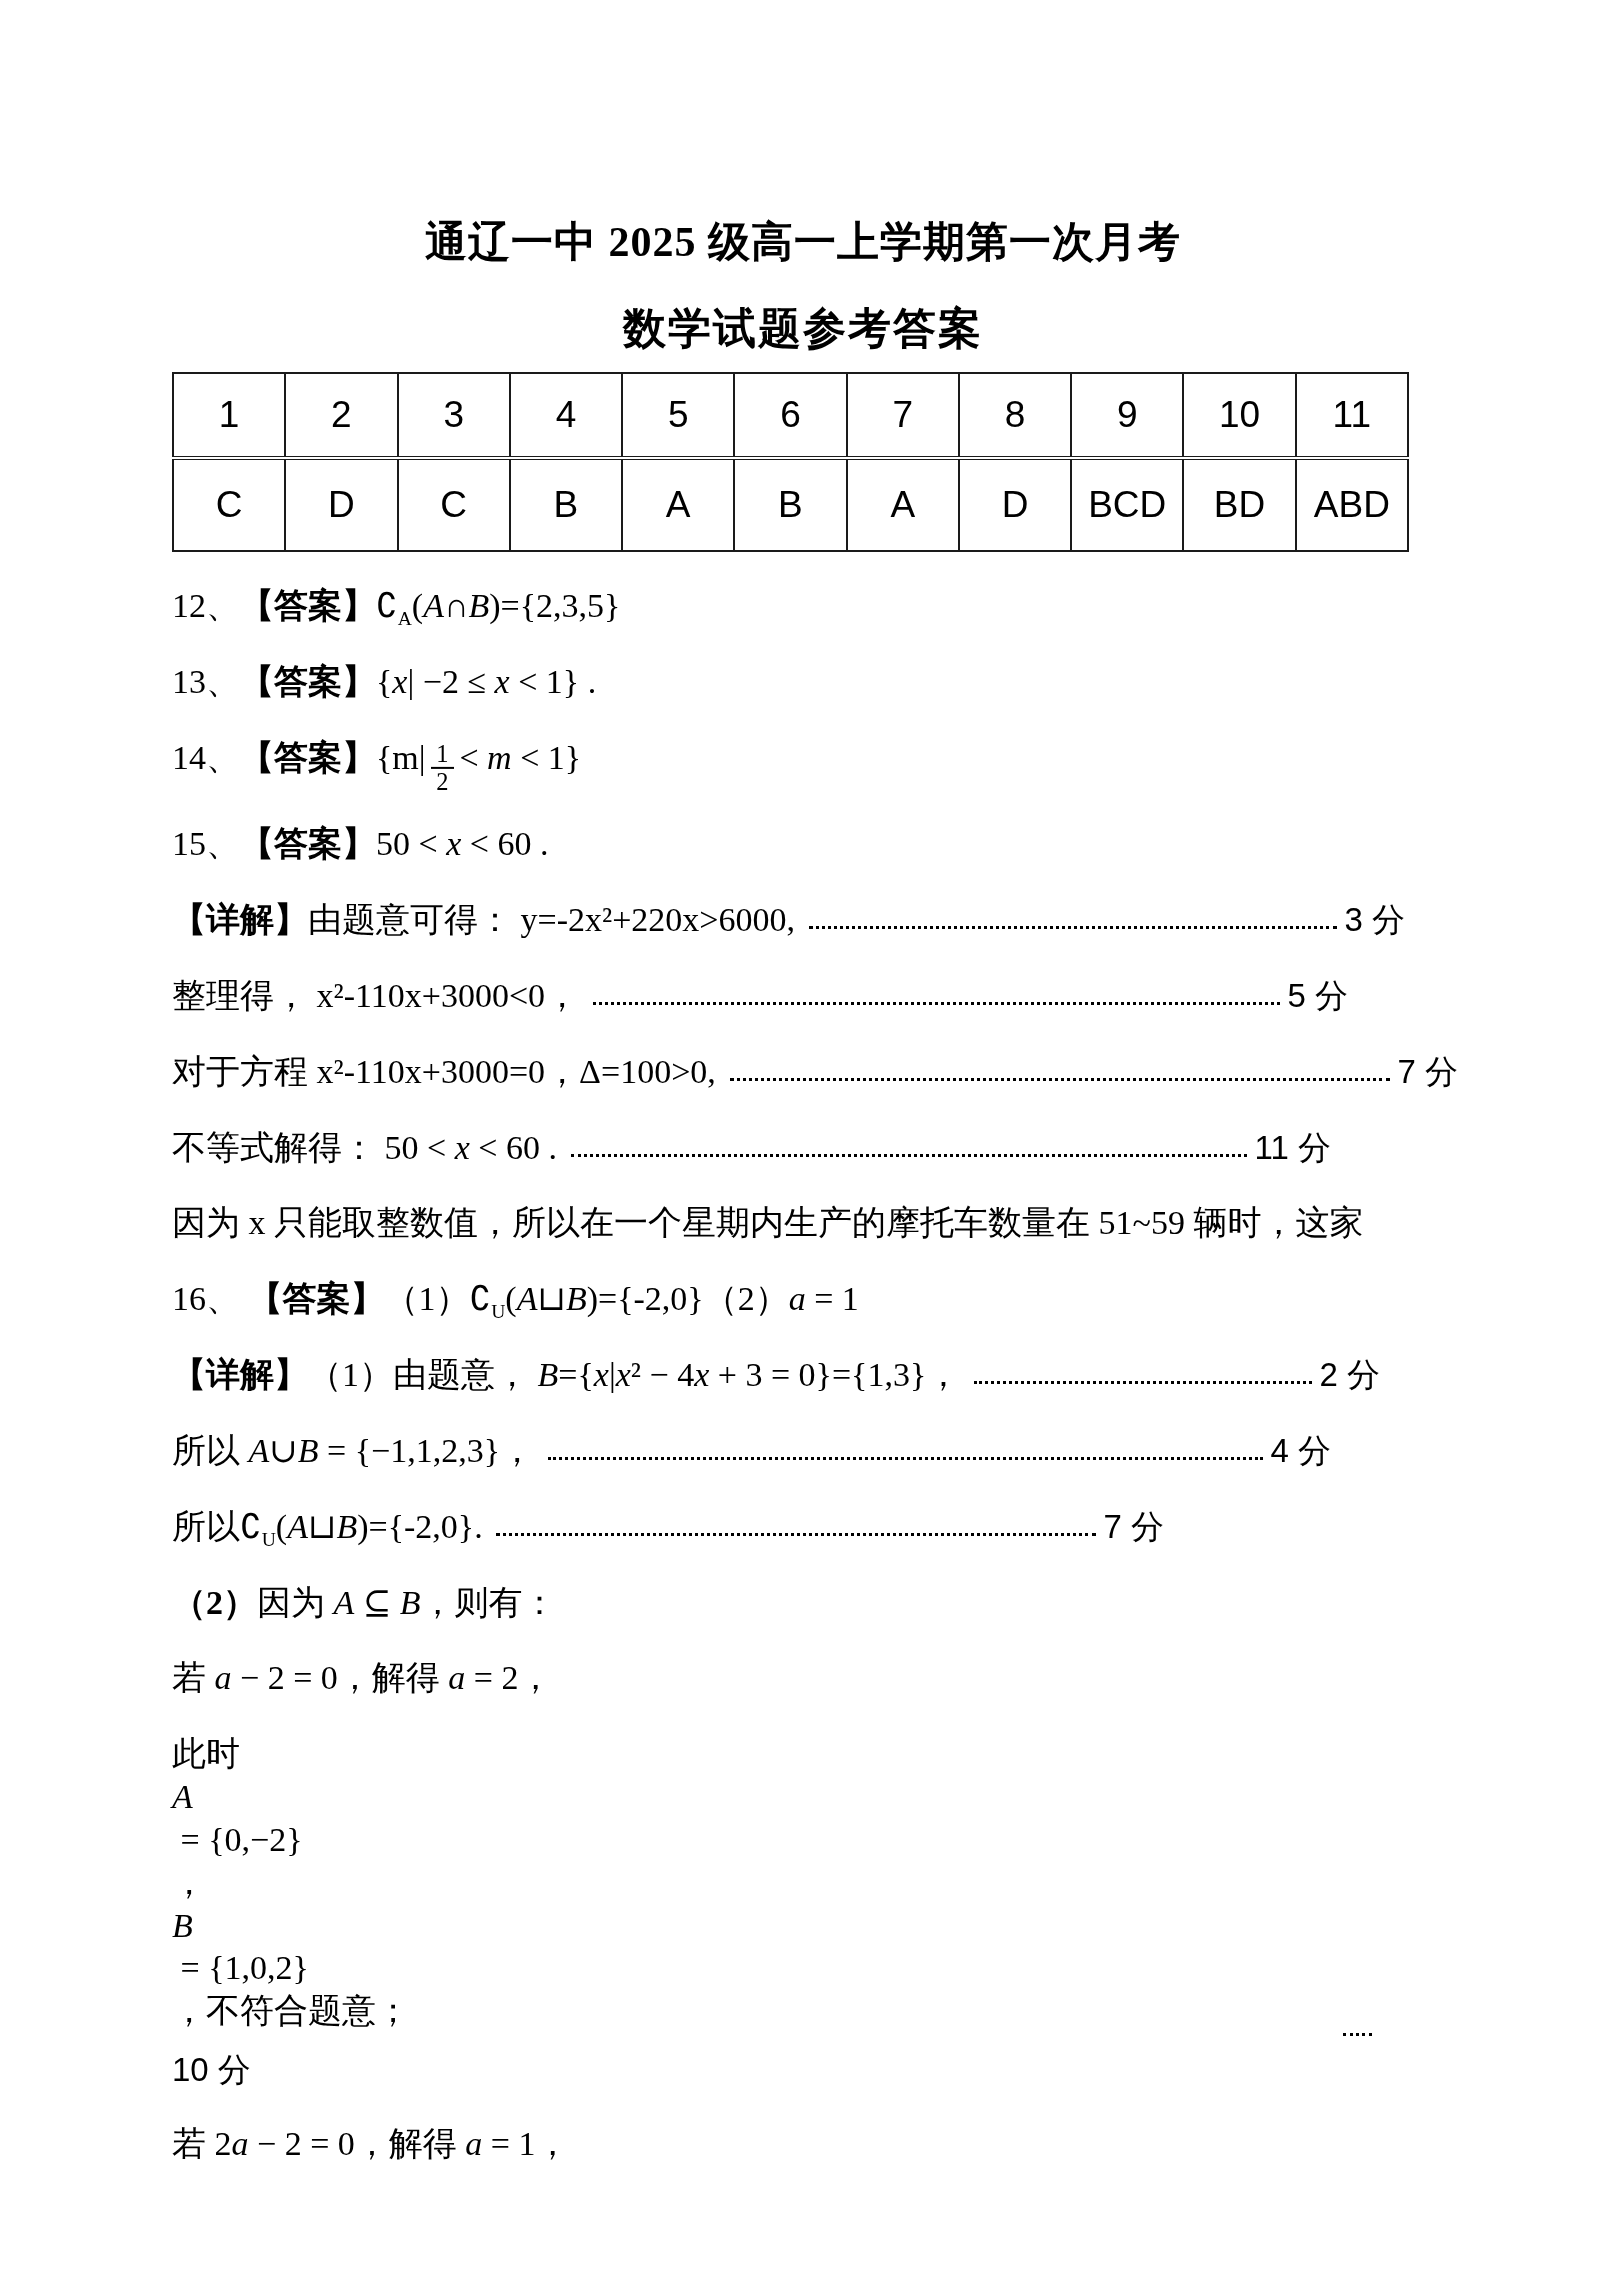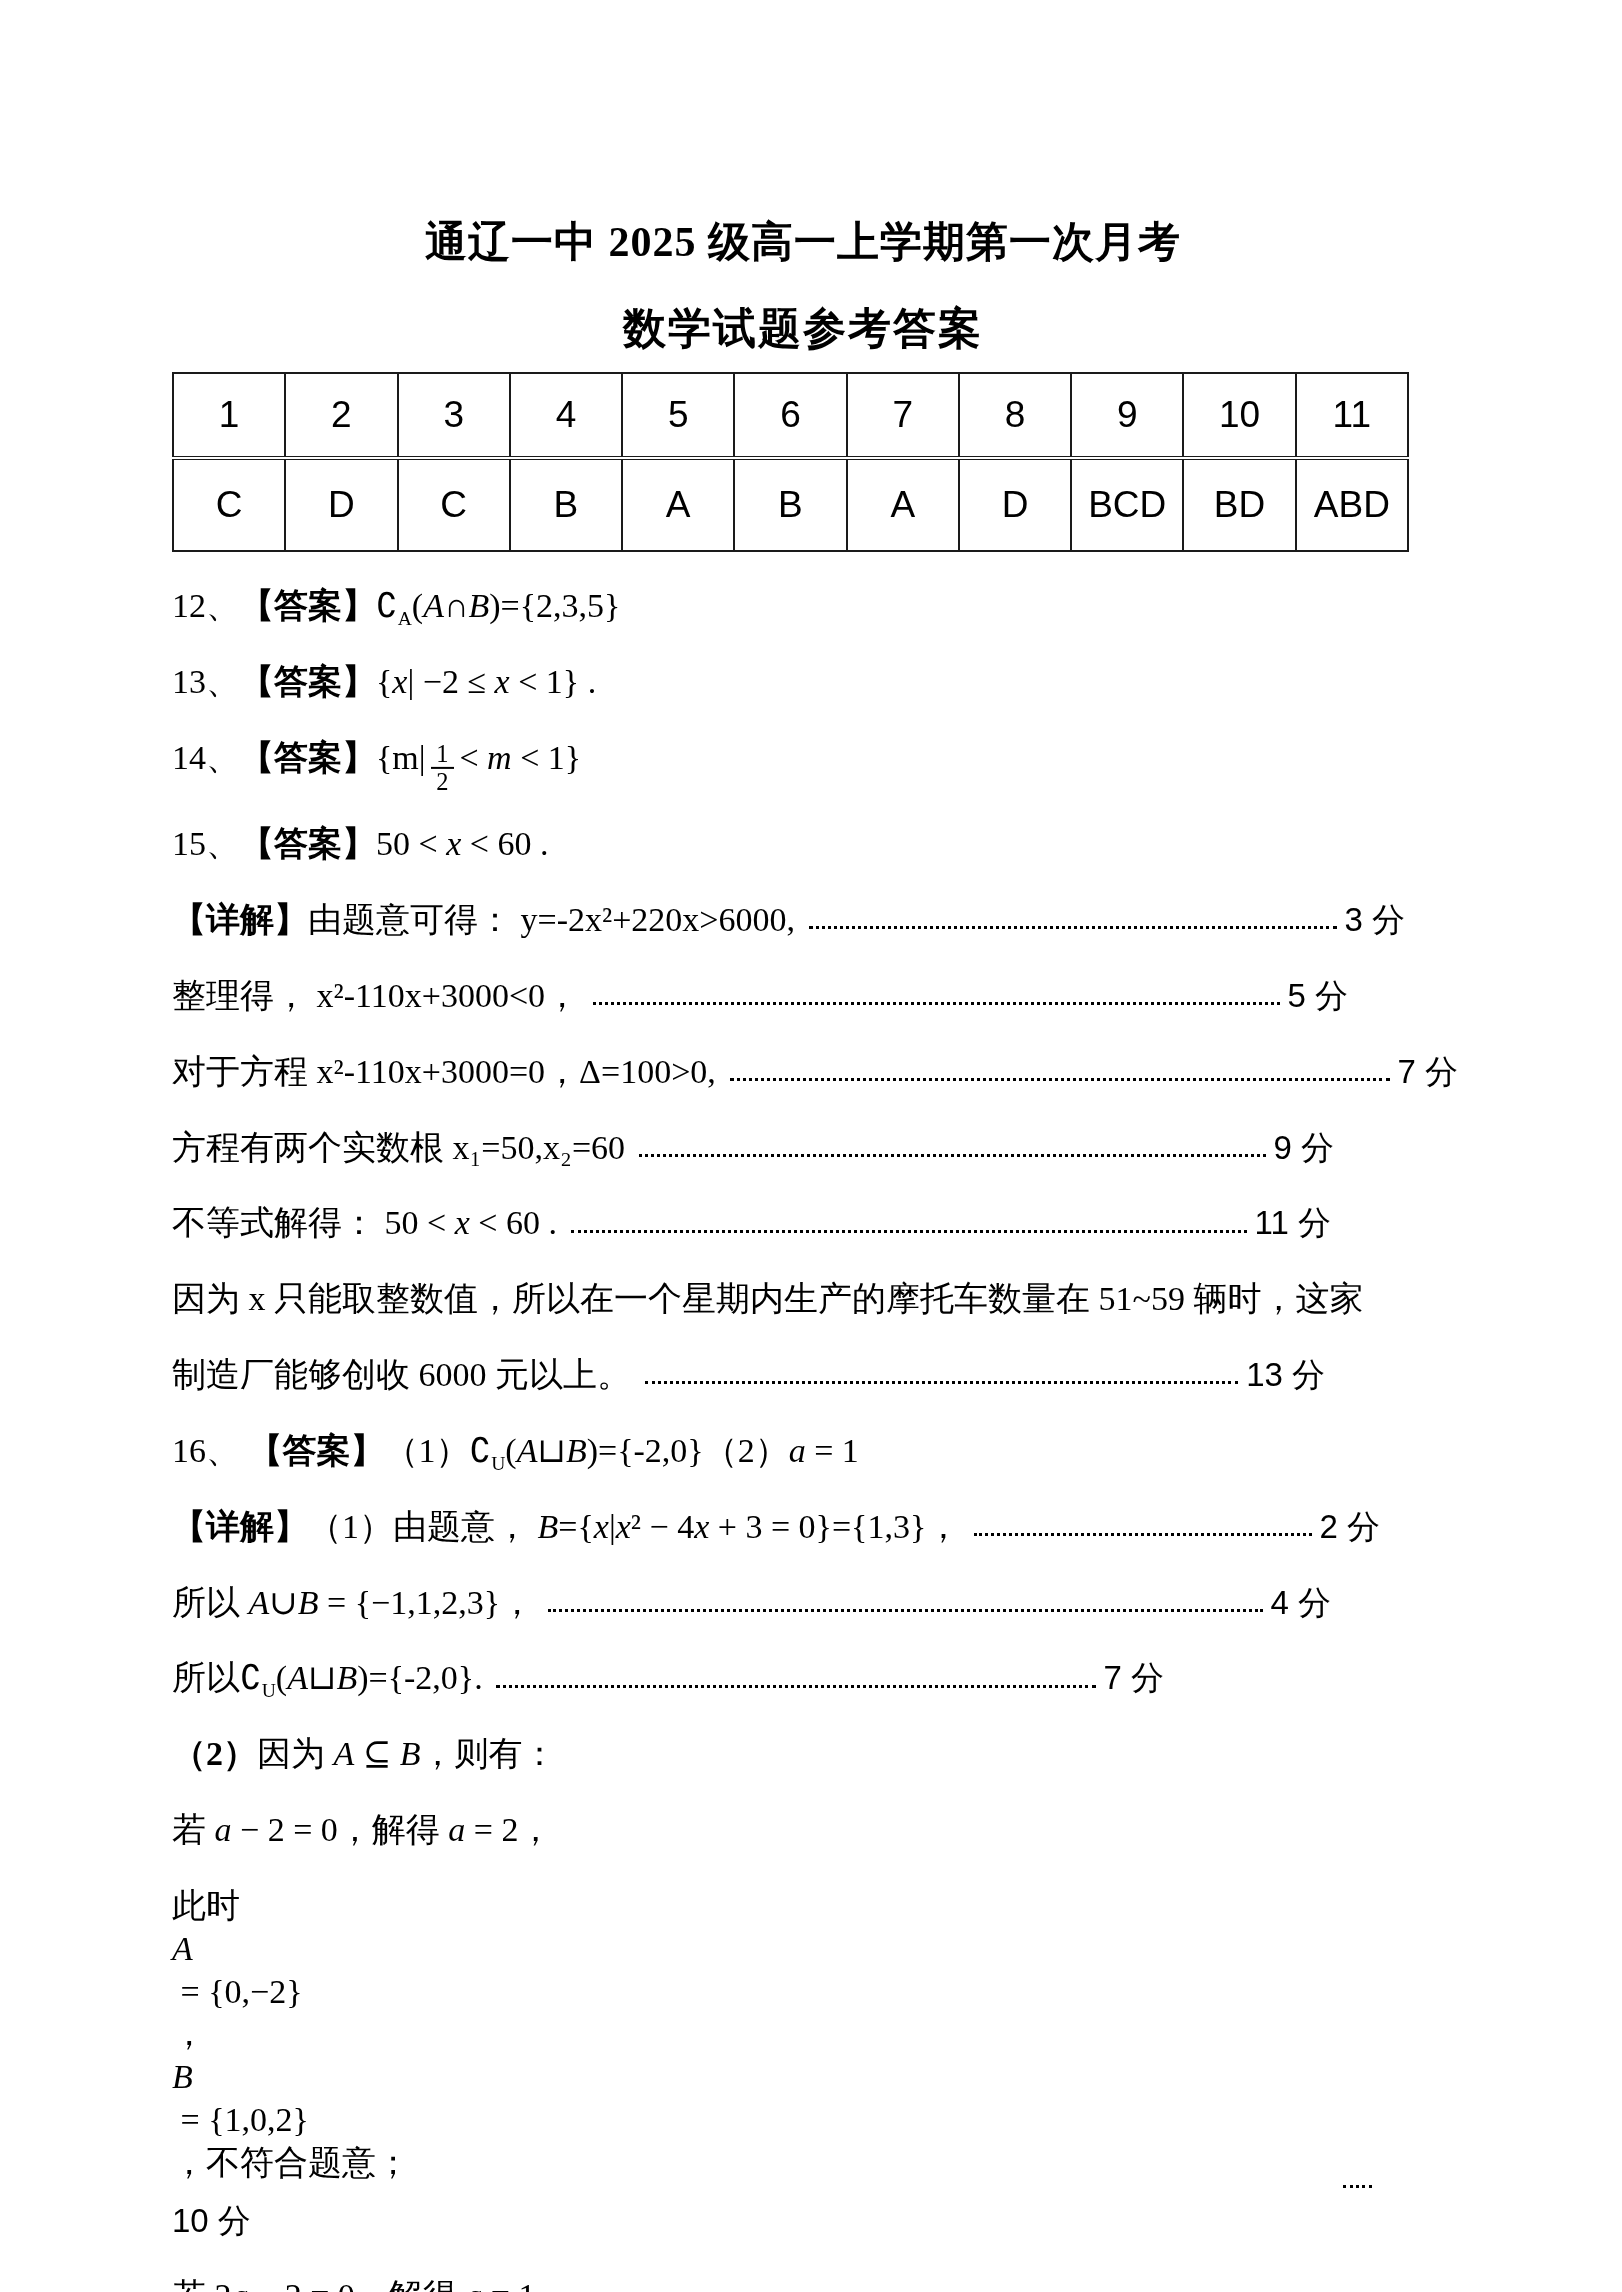--- a/index.html
+++ b/index.html
@@ -193,41 +193,30 @@
           <span class="m">x²-110x+3000&lt;0，</span>
           <span class="leader"></span>
           <span class="score">5 分</span>
         </div>
         <div class="line" style="width: 1286px;">
           <span class="cn">对于方程 </span>
           <span class="m">x²-110x+3000=0，Δ=100&gt;0,</span>
           <span class="leader"></span>
           <span class="score">7 分</span>
         </div>
-        <div class="line" style="width: 1162px;">
-          <span class="cn">方程有两个实数根 </span>
-          <span class="m">x₁=50,x₂=60</span>
-          <span class="leader"></span>
-          <span class="score">9 分</span>
-        </div>
         <div class="line" style="width: 1159px;">
           <span class="cn">不等式解得： </span>
           <span class="m">50 &lt; </span>
           <span class="mi">x</span>
           <span class="m"> &lt; 60 .</span>
           <span class="leader"></span>
           <span class="score">11 分</span>
         </div>
         <div class="line">
           <span class="cn">因为 x 只能取整数值，所以在一个星期内生产的摩托车数量在 51~59 辆时，这家</span>
-        </div>
-        <div class="line" style="width: 1153px;">
-          <span class="cn">制造厂能够创收 6000 元以上。</span>
-          <span class="leader"></span>
-          <span class="score">13 分</span>
         </div>
         <div class="line">
           <span class="cn">16、 </span>
           <span class="tag">【答案】</span>
           <span class="cn">（1）</span>
           <span class="m">∁</span>
           <span class="m"><sub>U</sub></span>
           <span class="m">(</span>
           <span class="mi">A</span>
           <span class="m">⊔</span>

